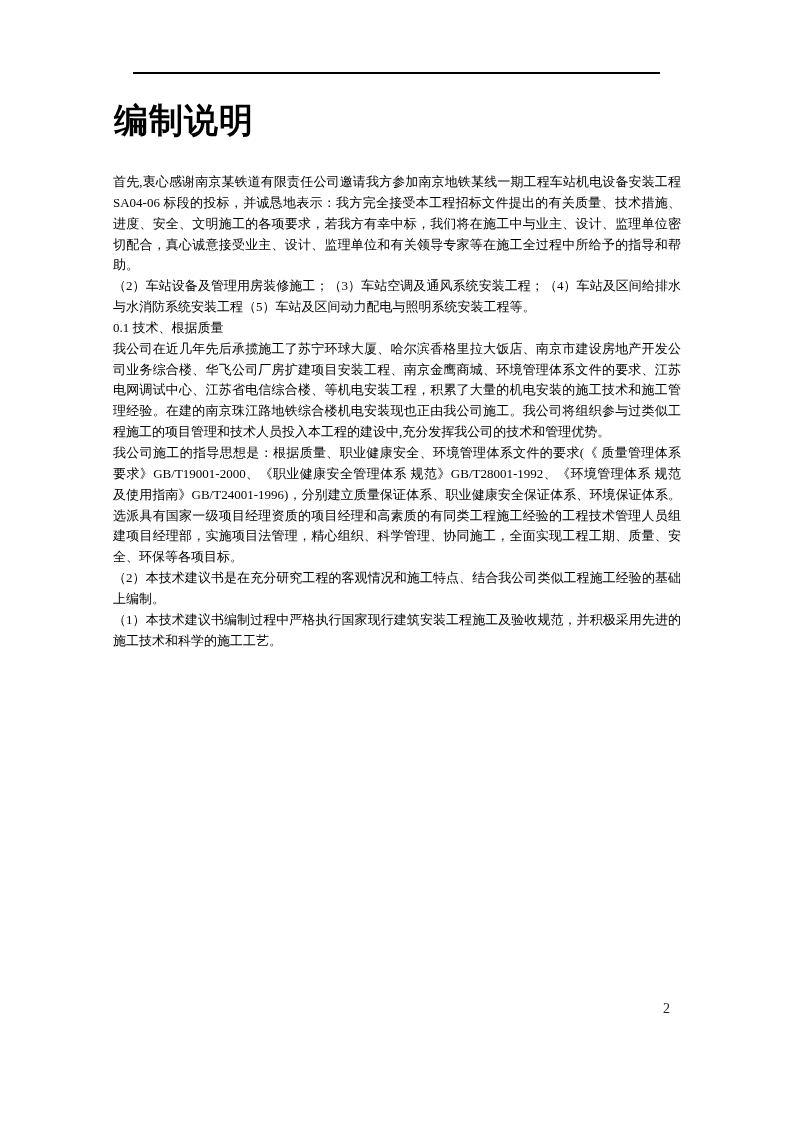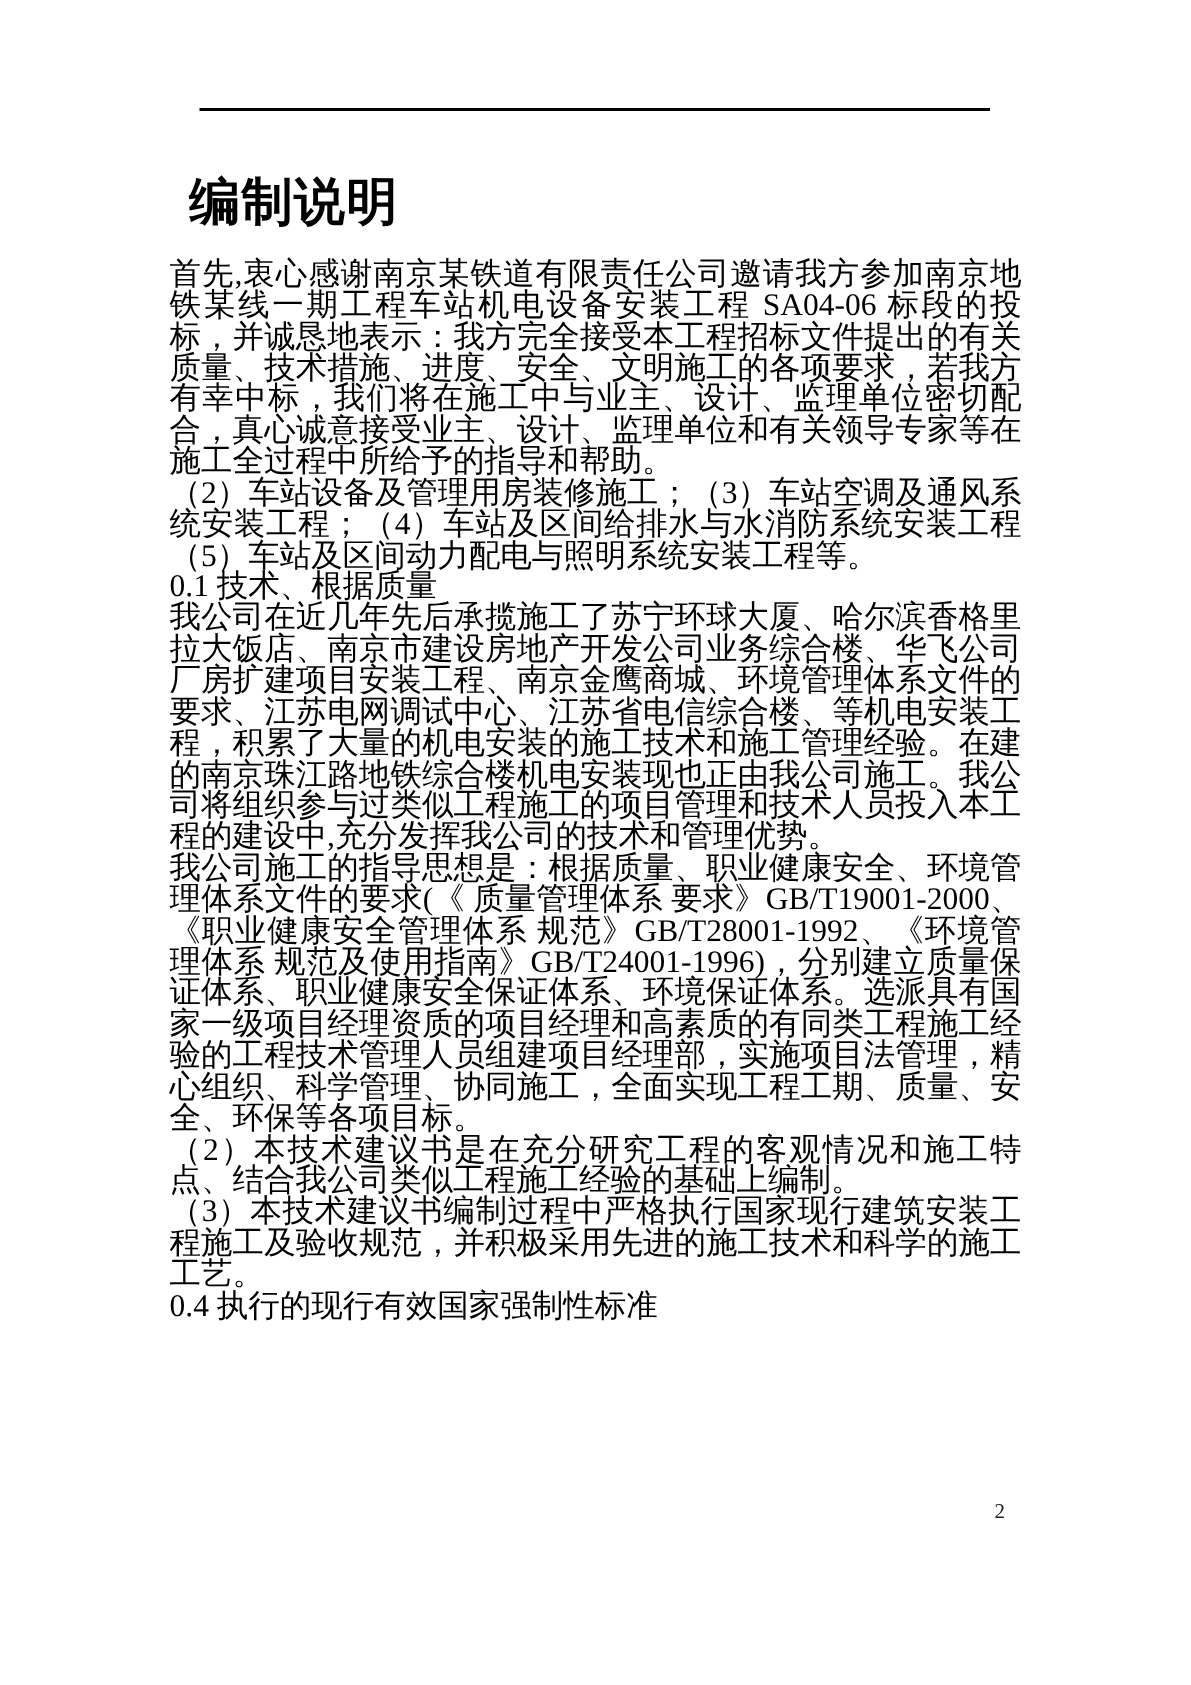--- a/index.html
+++ b/index.html
@@ -21,35 +21,35 @@
     left: 133px;
     top: 72px;
     width: 527px;
     height: 2px;
     background: #000000;
   }
   .doc-title {
     position: absolute;
     left: 114px;
     top: 103px;
-    margin: 12px;
-    font-family: Liberation Sans, sans-serif;
+    margin: 0;
+    font-family: Liberation Mono, monospace;
     font-size: 34px;
     font-weight: bold;
     letter-spacing: 1px;
     line-height: 1.2;
     white-space: nowrap;
   }
   .body-text {
     position: absolute;
     left: 113px;
     top: 172px;
     width: 568px;
     font-family: "Liberation Serif", "DejaVu Serif", serif;
-    font-size: 21px;
+    font-size: 13px;
     line-height: 20.85px;
     text-align: justify;
     text-justify: inter-ideograph;
   }
   .body-text p {
     margin: 0;
     padding: 0;
   }
   .page-number {
     position: absolute;
@@ -69,19 +69,18 @@
 
   <h1 class="doc-title">编制说明</h1>
 
   <div class="body-text">
     <p>首先,衷心感谢南京某铁道有限责任公司邀请我方参加南京地铁某线一期工程车站机电设备安装工程 SA04-06 标段的投标，并诚恳地表示：我方完全接受本工程招标文件提出的有关质量、技术措施、进度、安全、文明施工的各项要求，若我方有幸中标，我们将在施工中与业主、设计、监理单位密切配合，真心诚意接受业主、设计、监理单位和有关领导专家等在施工全过程中所给予的指导和帮助。</p>
     <p>（2）车站设备及管理用房装修施工；（3）车站空调及通风系统安装工程；（4）车站及区间给排水与水消防系统安装工程（5）车站及区间动力配电与照明系统安装工程等。</p>
     <p>0.1 技术、根据质量</p>
     <p>我公司在近几年先后承揽施工了苏宁环球大厦、哈尔滨香格里拉大饭店、南京市建设房地产开发公司业务综合楼、华飞公司厂房扩建项目安装工程、南京金鹰商城、环境管理体系文件的要求、江苏电网调试中心、江苏省电信综合楼、等机电安装工程，积累了大量的机电安装的施工技术和施工管理经验。在建的南京珠江路地铁综合楼机电安装现也正由我公司施工。我公司将组织参与过类似工程施工的项目管理和技术人员投入本工程的建设中,充分发挥我公司的技术和管理优势。</p>
     <p>我公司施工的指导思想是：根据质量、职业健康安全、环境管理体系文件的要求(《 质量管理体系 要求》GB/T19001-2000、《职业健康安全管理体系 规范》GB/T28001-1992、《环境管理体系 规范及使用指南》GB/T24001-1996)，分别建立质量保证体系、职业健康安全保证体系、环境保证体系。选派具有国家一级项目经理资质的项目经理和高素质的有同类工程施工经验的工程技术管理人员组建项目经理部，实施项目法管理，精心组织、科学管理、协同施工，全面实现工程工期、质量、安全、环保等各项目标。</p>
     <p>（2）本技术建议书是在充分研究工程的客观情况和施工特点、结合我公司类似工程施工经验的基础上编制。</p>
-    <p>（3）本技术建议书编制过程中严格执行国家现行建筑安装工程施工及验收规范，并积极采用先进的施工技术和科学的施工工艺。</p>
-    <p>0.4 执行的现行有效国家强制性标准</p>
+    <p>（1）本技术建议书编制过程中严格执行国家现行建筑安装工程施工及验收规范，并积极采用先进的施工技术和科学的施工工艺。</p>
   </div>
 
   <div class="page-number">2</div>
 
 </div>
 
 </body></html>

